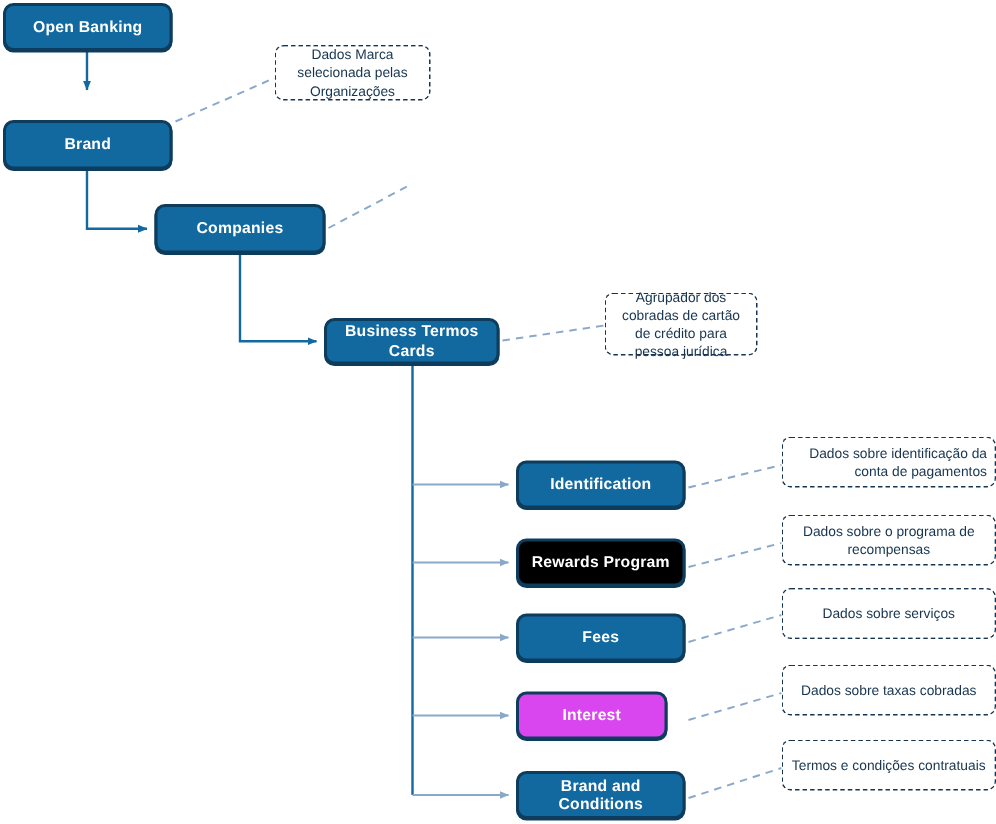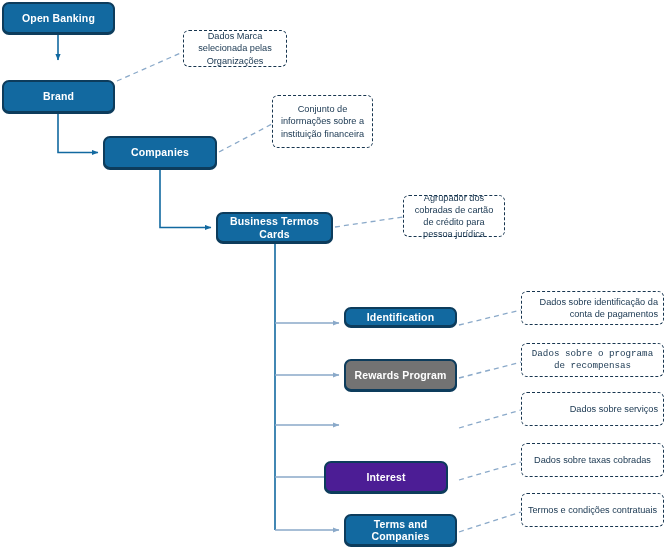--- a/index.html
+++ b/index.html
@@ -149,49 +149,49 @@
   </div>
   <div class="node" style="left: 2px; top: 80px; width: 113px; height: 33px; background: rgb(18, 105, 160); border-color: rgb(13, 60, 92); color: rgb(255, 255, 255);">
     <span class="node-label">Brand</span>
   </div>
   <div class="node" style="left: 103px; top: 136px; width: 114px; height: 33px; background: rgb(18, 105, 160); border-color: rgb(13, 60, 92); color: rgb(255, 255, 255);">
     <span class="node-label">Companies</span>
   </div>
   <div class="node" style="left: 216px; top: 212px; width: 117px; height: 31px; background: rgb(18, 105, 160); border-color: rgb(13, 60, 92); color: rgb(255, 255, 255);">
     <span class="node-label">Business Termos Cards</span>
   </div>
-  <div class="node" style="left: 344px; top: 307px; width: 113px; height: 20px; background: rgb(18, 105, 160); border-color: rgb(13, 60, 92); color: rgb(255, 255, 255);">
+  <div class="node" style="left: 344px; top: 307px; width: 113px; height: 32px; background: rgb(18, 105, 160); border-color: rgb(13, 60, 92); color: rgb(255, 255, 255);">
     <span class="node-label">Identification</span>
   </div>
-  <div class="node" style="left: 344px; top: 359px; width: 113px; height: 32px; background: #737373; border-color: rgb(13, 60, 92); color: rgb(255, 255, 255);">
+  <div class="node" style="left: 344px; top: 359px; width: 113px; height: 32px; background: #000000; border-color: rgb(13, 60, 92); color: rgb(255, 255, 255);">
     <span class="node-label">Rewards Program</span>
   </div>
-  <div class="node" style="left: 324px; top: 461px; width: 124px; height: 32px; background: #4c1d95; border-color: rgb(13, 60, 92); color: rgb(255, 255, 255);">
+  <div class="node" style="left: 344px; top: 409px; width: 113px; height: 32px; background: rgb(18, 105, 160); border-color: rgb(13, 60, 92); color: rgb(255, 255, 255);">
+    <span class="node-label">Fees</span>
+  </div>
+  <div class="node" style="left: 344px; top: 461px; width: 101px; height: 32px; background: #d946ef; border-color: rgb(13, 60, 92); color: rgb(255, 255, 255);">
     <span class="node-label">Interest</span>
   </div>
   <div class="node" style="left: 344px; top: 514px; width: 113px; height: 32px; background: rgb(18, 105, 160); border-color: rgb(13, 60, 92); color: rgb(255, 255, 255);">
-    <span class="node-label">Terms and Companies</span>
+    <span class="node-label">Brand and Conditions</span>
   </div>
 
   <div class="callout" style="left: 183px; top: 30px; width: 104px; height: 37px; border-color: rgb(23, 53, 79); color: rgb(23, 53, 79);">
     <span class="callout-label">Dados Marca selecionada pelas Organizações</span>
-  </div>
-  <div class="callout" style="left: 272px; top: 95px; width: 101px; height: 53px; border-color: rgb(23, 53, 79); color: rgb(23, 53, 79);">
-    <span class="callout-label">Conjunto de informações sobre a instituição financeira</span>
   </div>
   <div class="callout" style="left: 403px; top: 195px; width: 102px; height: 42px; border-color: rgb(23, 53, 79); color: rgb(23, 53, 79);">
     <span class="callout-label">Agrupador dos cobradas de cartão de crédito para pessoa jurídica</span>
   </div>
   <div class="callout" style="left: 521px; top: 291px; width: 143px; height: 34px; border-color: rgb(23, 53, 79); color: rgb(23, 53, 79); text-align: right;">
     <span class="callout-label">Dados sobre identificação da conta de pagamentos</span>
   </div>
-  <div class="callout" style="left: 521px; top: 343px; width: 143px; height: 34px; border-color: rgb(23, 53, 79); color: rgb(23, 53, 79); font-family: Liberation Mono, monospace;">
+  <div class="callout" style="left: 521px; top: 343px; width: 143px; height: 34px; border-color: rgb(23, 53, 79); color: rgb(23, 53, 79);">
     <span class="callout-label">Dados sobre o programa de recompensas</span>
   </div>
-  <div class="callout" style="left: 521px; top: 392px; width: 143px; height: 34px; border-color: rgb(23, 53, 79); color: rgb(23, 53, 79); text-align: right;">
+  <div class="callout" style="left: 521px; top: 392px; width: 143px; height: 34px; border-color: rgb(23, 53, 79); color: rgb(23, 53, 79);">
     <span class="callout-label">Dados sobre serviços</span>
   </div>
   <div class="callout" style="left: 521px; top: 443px; width: 143px; height: 34px; border-color: rgb(23, 53, 79); color: rgb(23, 53, 79);">
     <span class="callout-label">Dados sobre taxas cobradas</span>
   </div>
   <div class="callout" style="left: 521px; top: 493px; width: 143px; height: 34px; border-color: rgb(23, 53, 79); color: rgb(23, 53, 79);">
     <span class="callout-label">Termos e condições contratuais</span>
   </div>
 
 </div>

